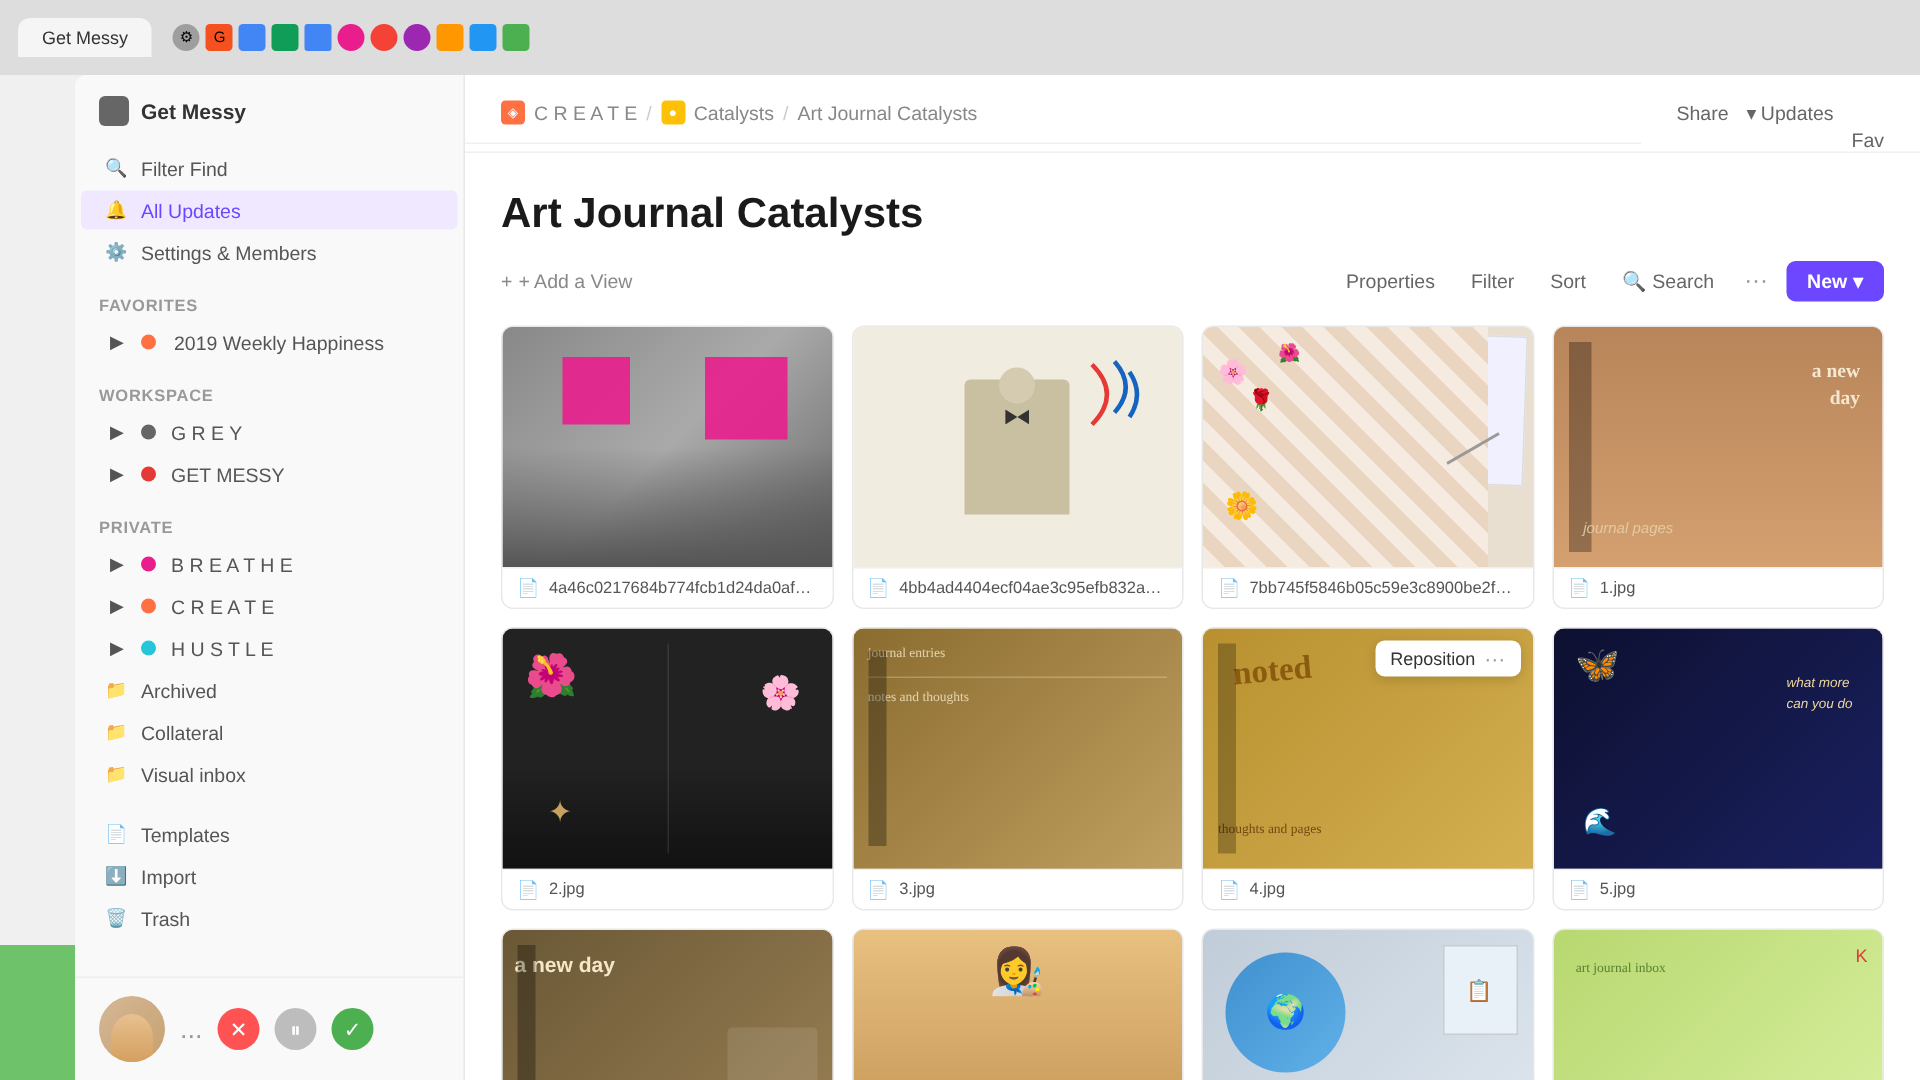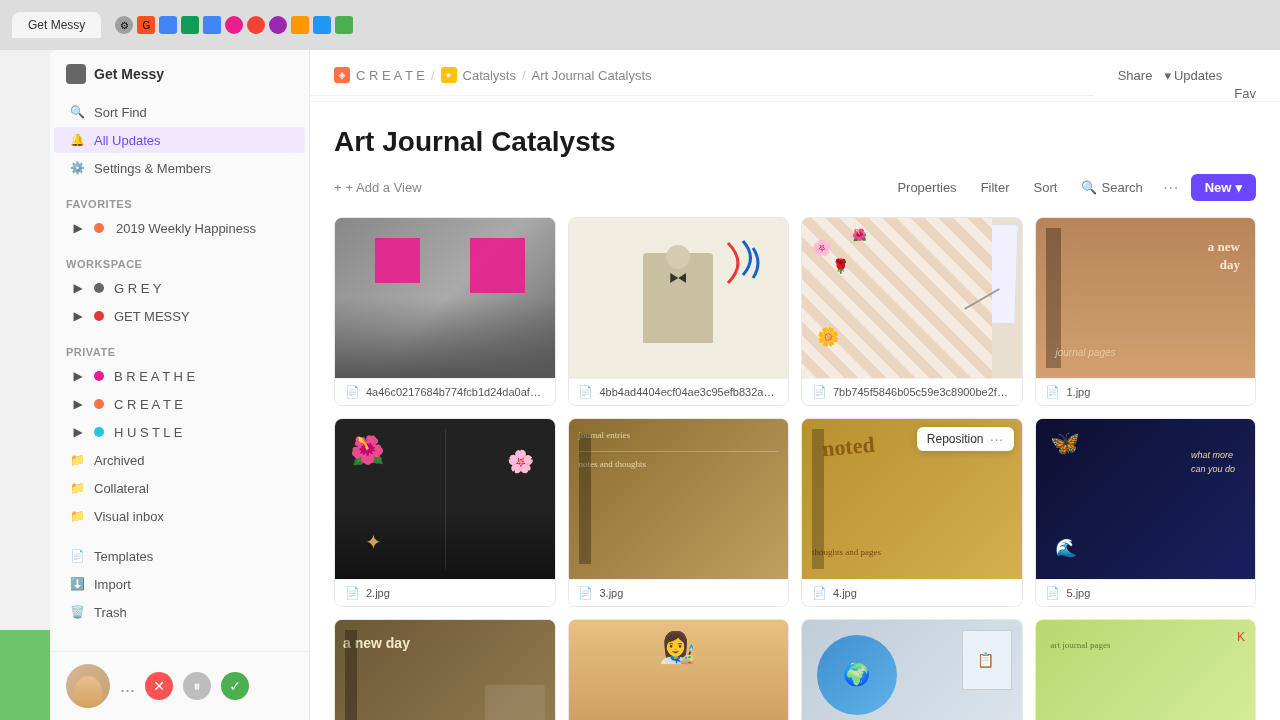--- a/index.html
+++ b/index.html
@@ -113,21 +113,21 @@
 <div class="app-container">
 
   <div class="sidebar">
     <div class="sidebar-header">
       <div class="sidebar-logo"></div>
       <span class="sidebar-workspace-name">Get Messy</span>
     </div>
 
     <div class="sidebar-item">
       <span class="sidebar-icon">🔍</span>
-      <span>Sort Find</span>
+      <span>Filter Find</span>
     </div>
     <div class="sidebar-item active">
       <span class="sidebar-icon">🔔</span>
       <span>All Updates</span>
     </div>
     <div class="sidebar-item">
       <span class="sidebar-icon">⚙️</span>
       <span>Settings &amp; Members</span>
     </div>
 
@@ -423,21 +423,21 @@
 
             </div>
           </div>
 
         </div>
 
         <div class="gallery-item">
           <div class="gallery-img" style="background:#c8e890;position:relative;overflow:hidden;">
             <div style="position:absolute;inset:0;background:linear-gradient(135deg,#b8d870,#d8f0a0);">
               <div style="position:absolute;top:15px;left:15px;right:15px;color:#406820;font-size:11px;font-family:serif;line-height:1.5;">
-                <div style="font-size:9px;margin-top:4px;opacity:0.8;">art journal pages</div>
+                <div style="font-size:9px;margin-top:4px;opacity:0.8;">art journal inbox</div>
               </div>
 
               <div style="position:absolute;top:10px;right:10px;font-size:12px;color:#e53935;">K</div>
             </div>
           </div>
 
         </div>
 
       </div>
     </div>

